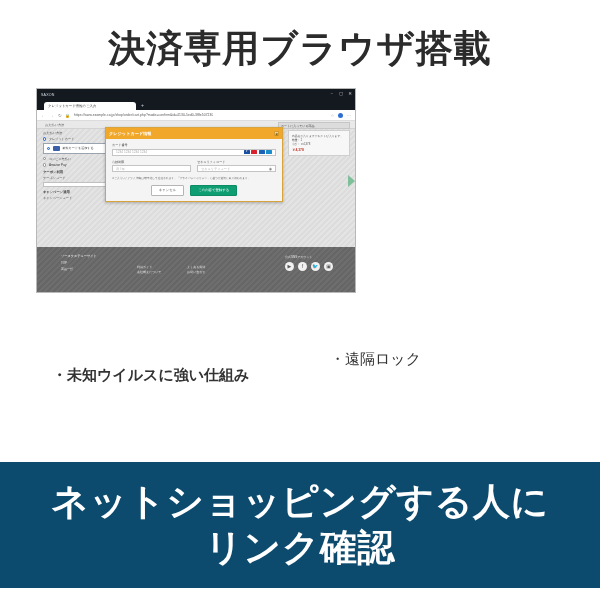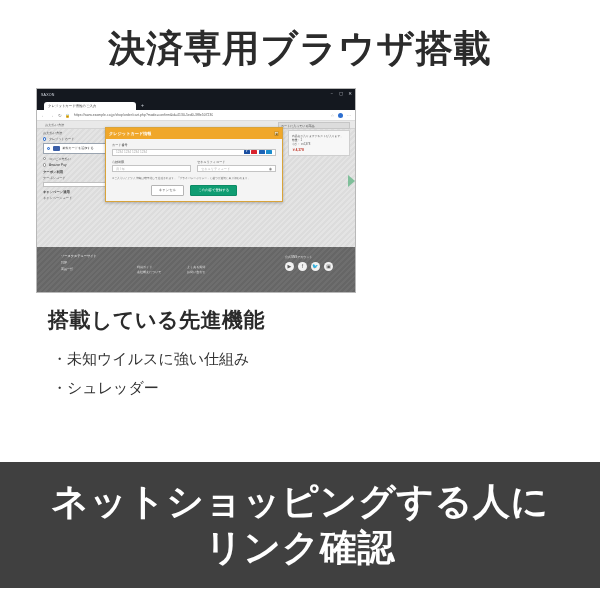--- a/index.html
+++ b/index.html
@@ -206,21 +206,21 @@
   .desc {
     position:absolute; left:362px; top:190px; width:230px;
     font-size:13.5px; line-height:1.62; color:#333;
   }
 
   
   .feat-head {
     position:absolute; left:48px; top:306px;
     font-size:21px; font-weight:bold; color:#2b2b2b; letter-spacing:.5px;
   }
-  .feat-col-left { position:absolute; left:52px; top:344px; width:280px; }
+  .feat-col-left { position:absolute; left:52px; top:360px; width:280px;font-weight:bold; }
   .feat-col-right { position:absolute; left:330px; top:344px; width:250px; }
   .feat-item {
     font-size:15px; color:#333; line-height:1.95; white-space:nowrap;
   }
 
   
   .banner {
     position:absolute; left:0; top:462px; width:600px; height:126px;
     background:#0a9b5e;
     display:flex; flex-direction:column;
@@ -443,26 +443,25 @@
           <span class="soc">▶</span>
           <span class="soc">f</span>
           <span class="soc">🐦</span>
           <span class="soc">▣</span>
         </div>
       </div>
     </div>
   </div>
 
 
-  <div class="feat-head">搭載している先進機能</div>
   <div class="feat-col-left">
     <div class="feat-item">・未知ウイルスに強い仕組み</div>
-    <div class="feat-item">・シュレッダー</div>
   </div>
   <div class="feat-col-right">
+    <div class="feat-item">・遠隔ロック</div>
   </div>
 
-  <div class="banner" style="background: #404040;">
+  <div class="banner" style="background: #0c4a6e;">
     <div>ネットショッピングする人に</div>
     <div>リンク確認</div>
   </div>
 
 </div>
 
 </body></html>

